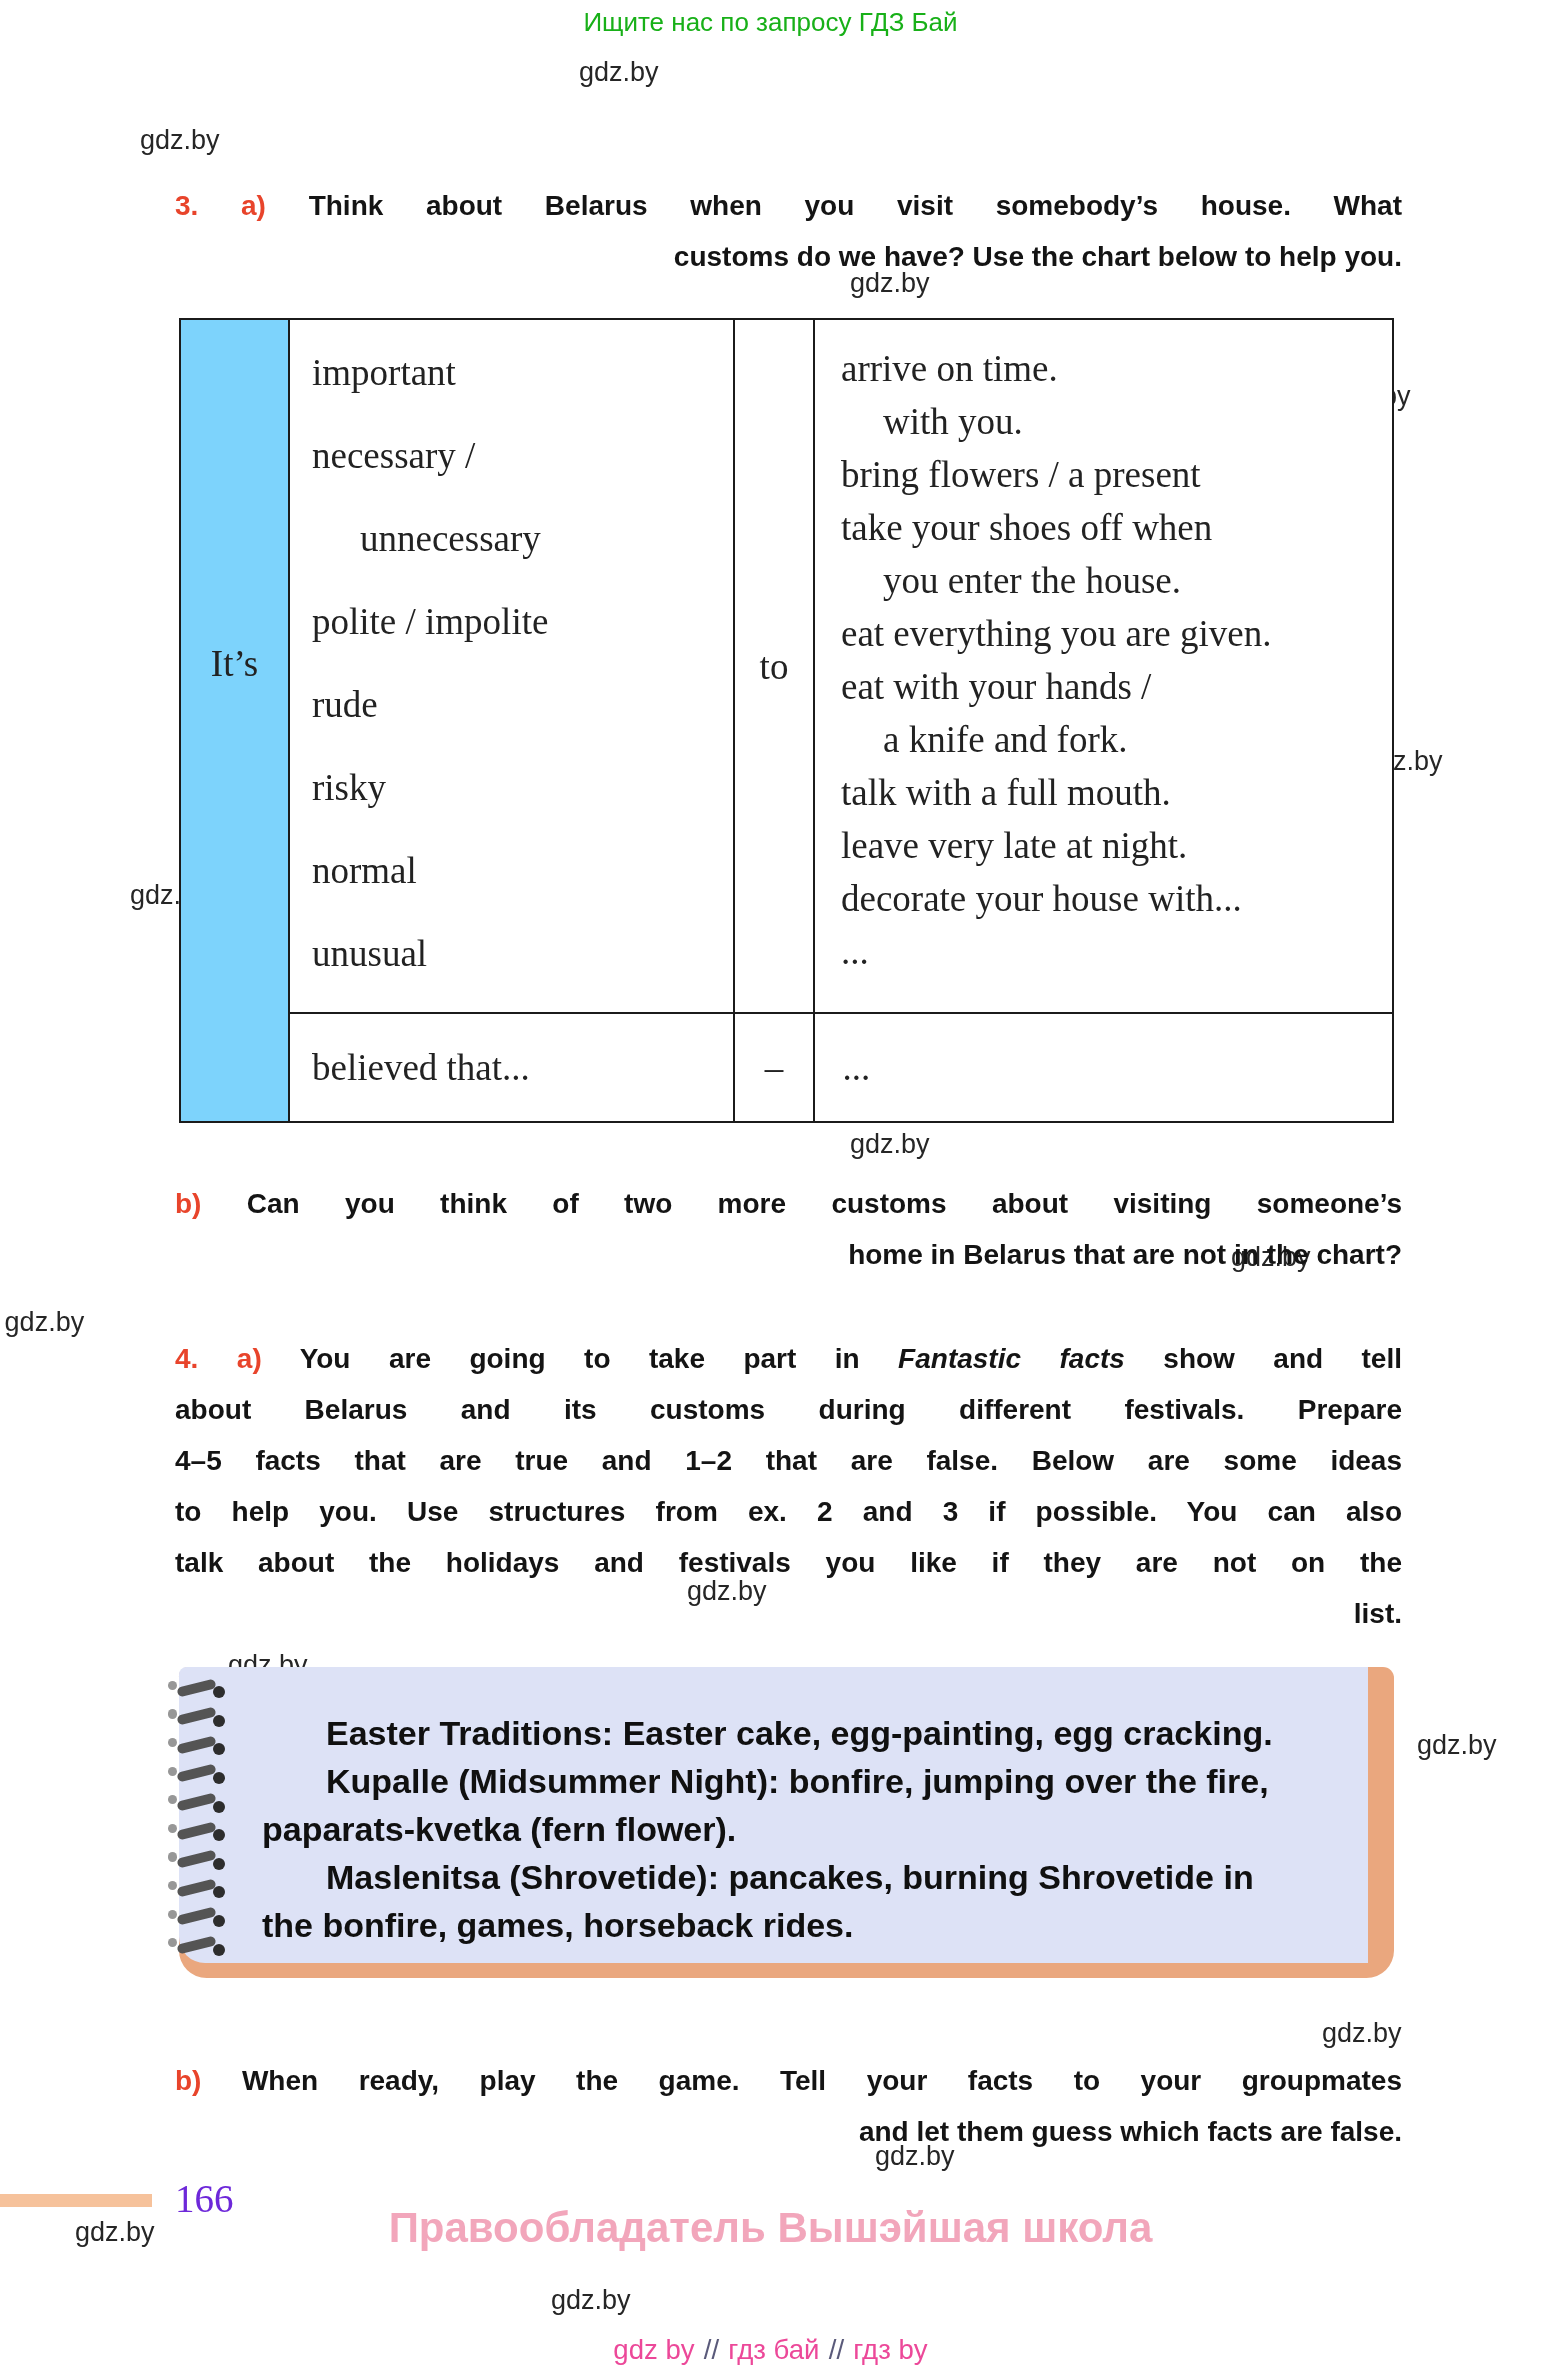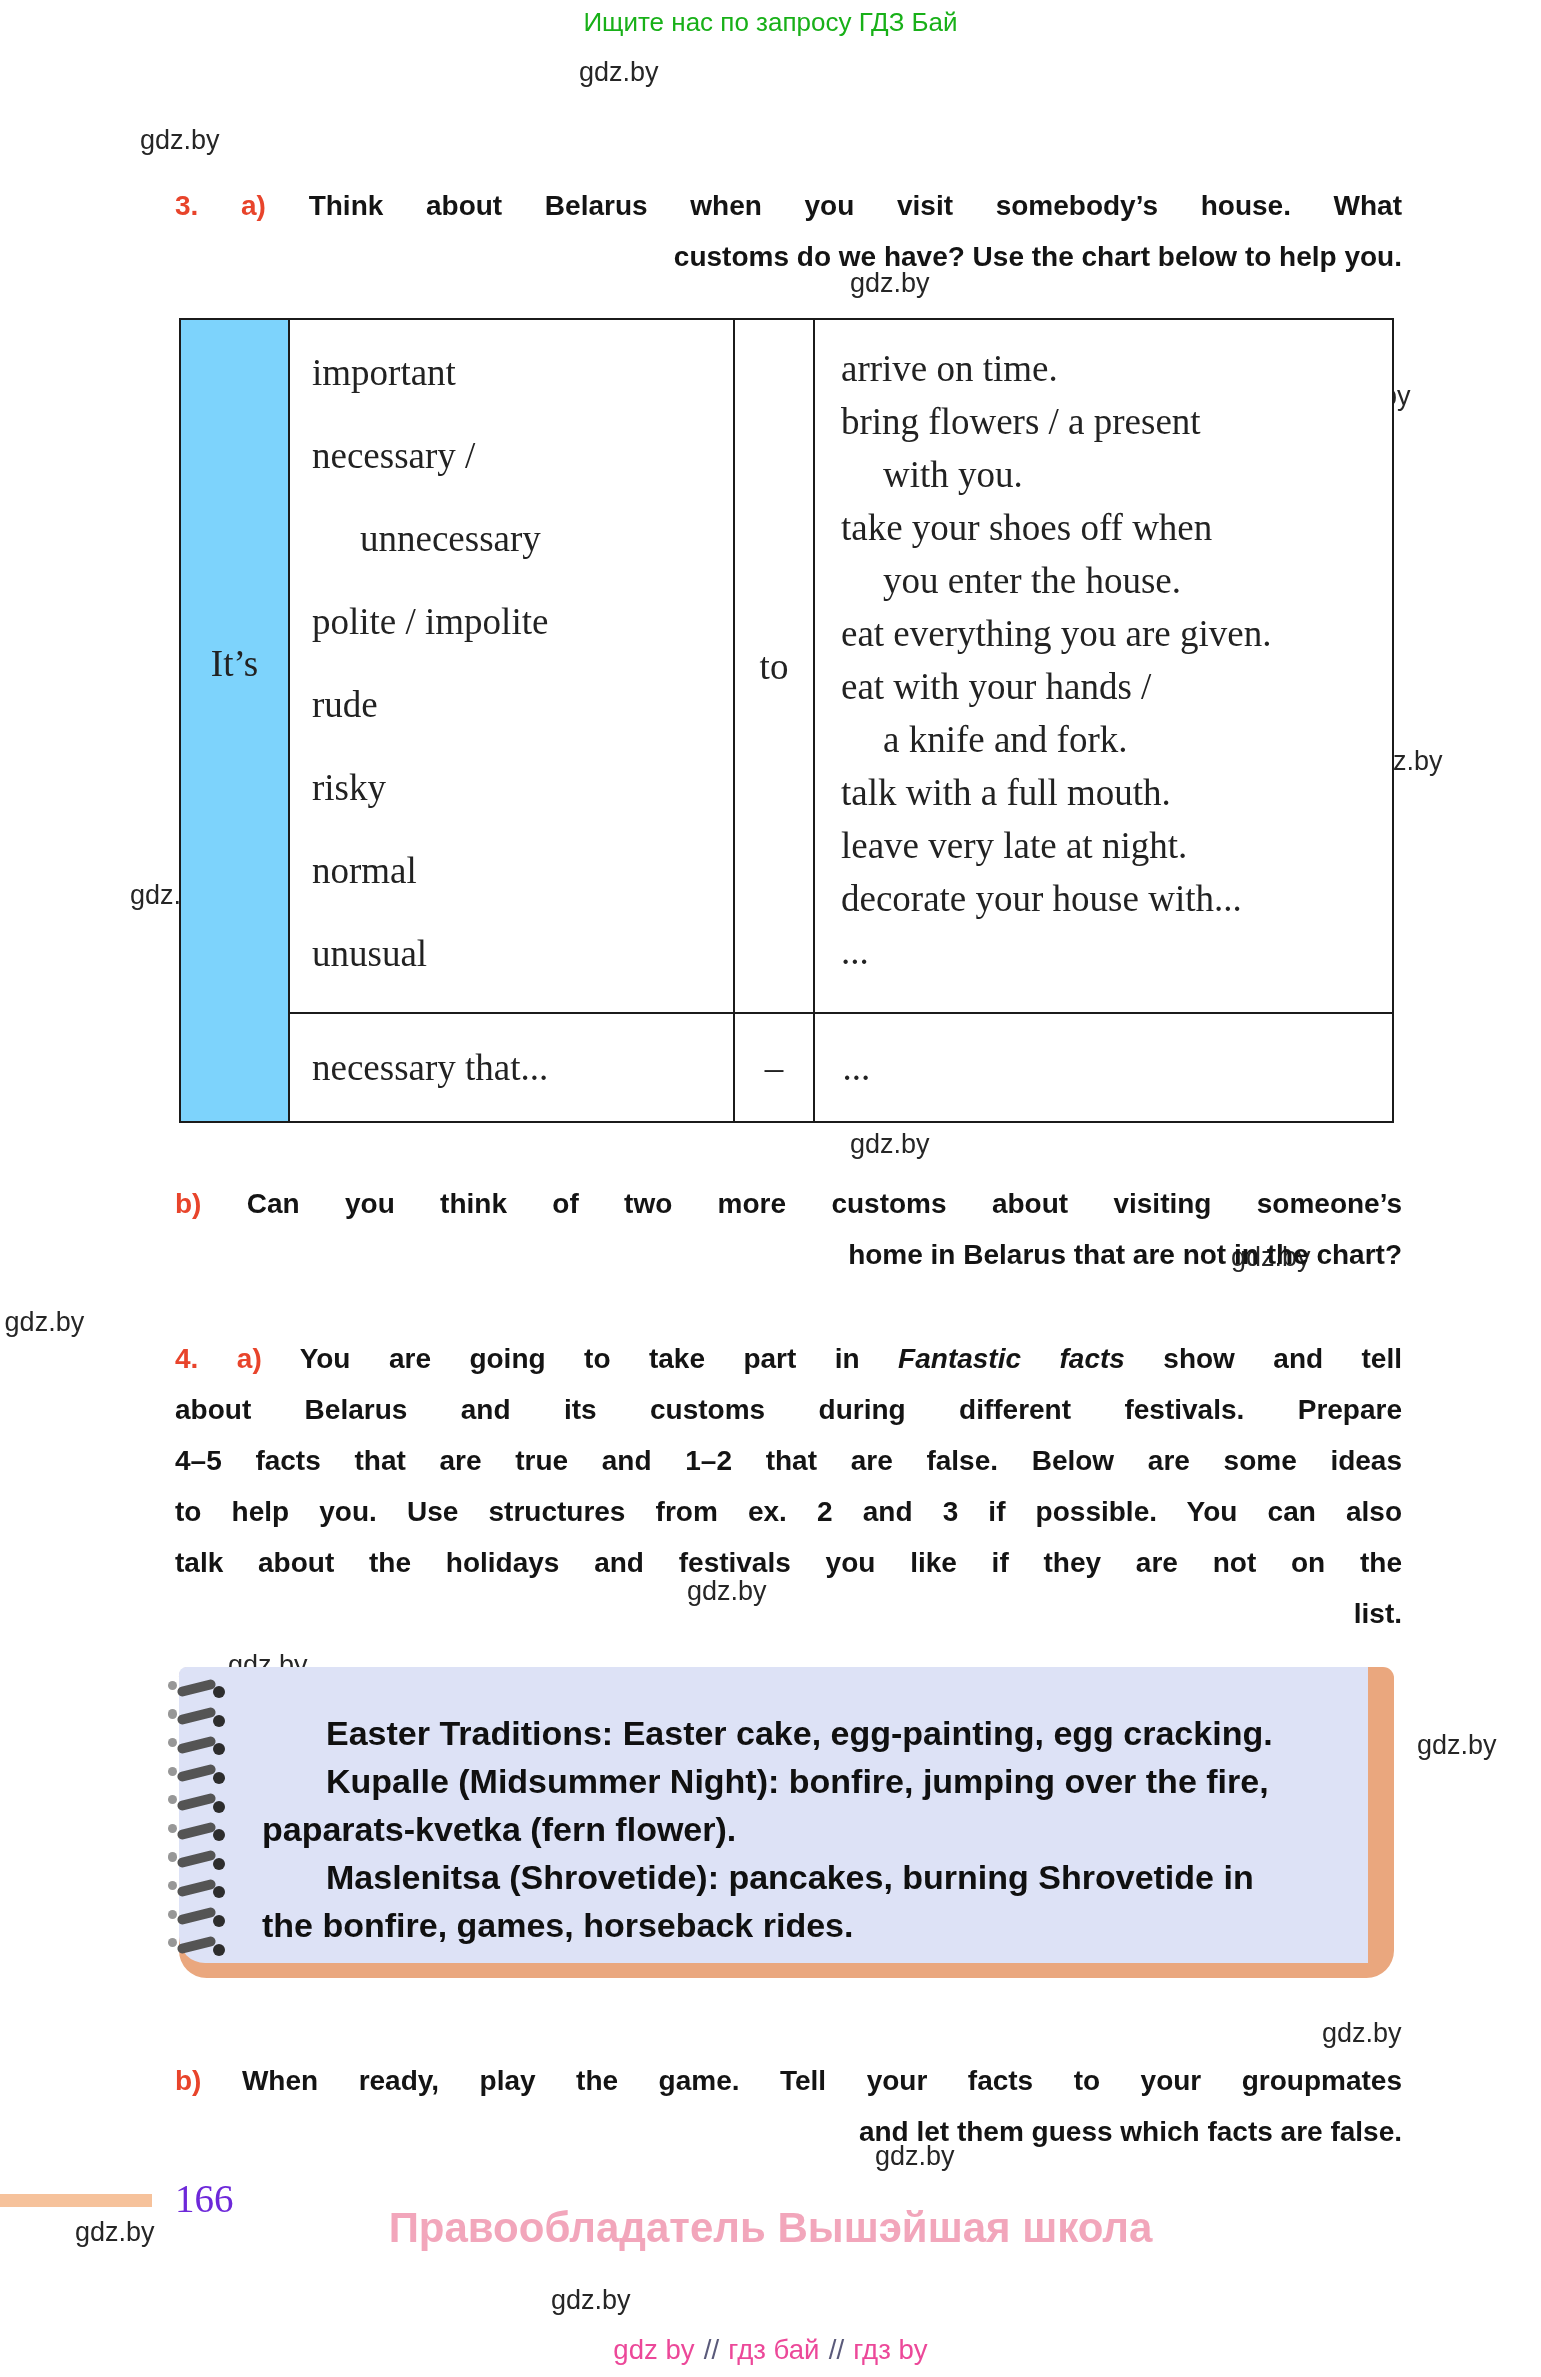--- a/index.html
+++ b/index.html
@@ -180,34 +180,34 @@
     <div class="tline">rude</div>
     <div class="tline">risky</div>
     <div class="tline">normal</div>
     <div class="tline">unusual</div>
   </div>
   <div class="c-to">
     <span>to</span>
   </div>
   <div class="c-act">
     <div class="aline">arrive on time.</div>
+    <div class="aline a-ind">with you.</div>
     <div class="aline">bring flowers / a present</div>
-    <div class="aline a-ind">with you.</div>
     <div class="aline">take your shoes off when</div>
     <div class="aline a-ind">you enter the house.</div>
     <div class="aline">eat everything you are given.</div>
     <div class="aline">eat with your hands /</div>
     <div class="aline a-ind">a knife and fork.</div>
     <div class="aline">talk with a full mouth.</div>
     <div class="aline">leave very late at night.</div>
     <div class="aline">decorate your house with...</div>
     <div class="aline">...</div>
   </div>
   <div class="c-bel">
-    <span>necessary that...</span>
+    <span>believed that...</span>
   </div>
   <div class="c-dash">
     <span>–</span>
   </div>
   <div class="c-dots">
     <span>...</span>
   </div>
 </div>
 
 <div class="para" style="top:1178px">

